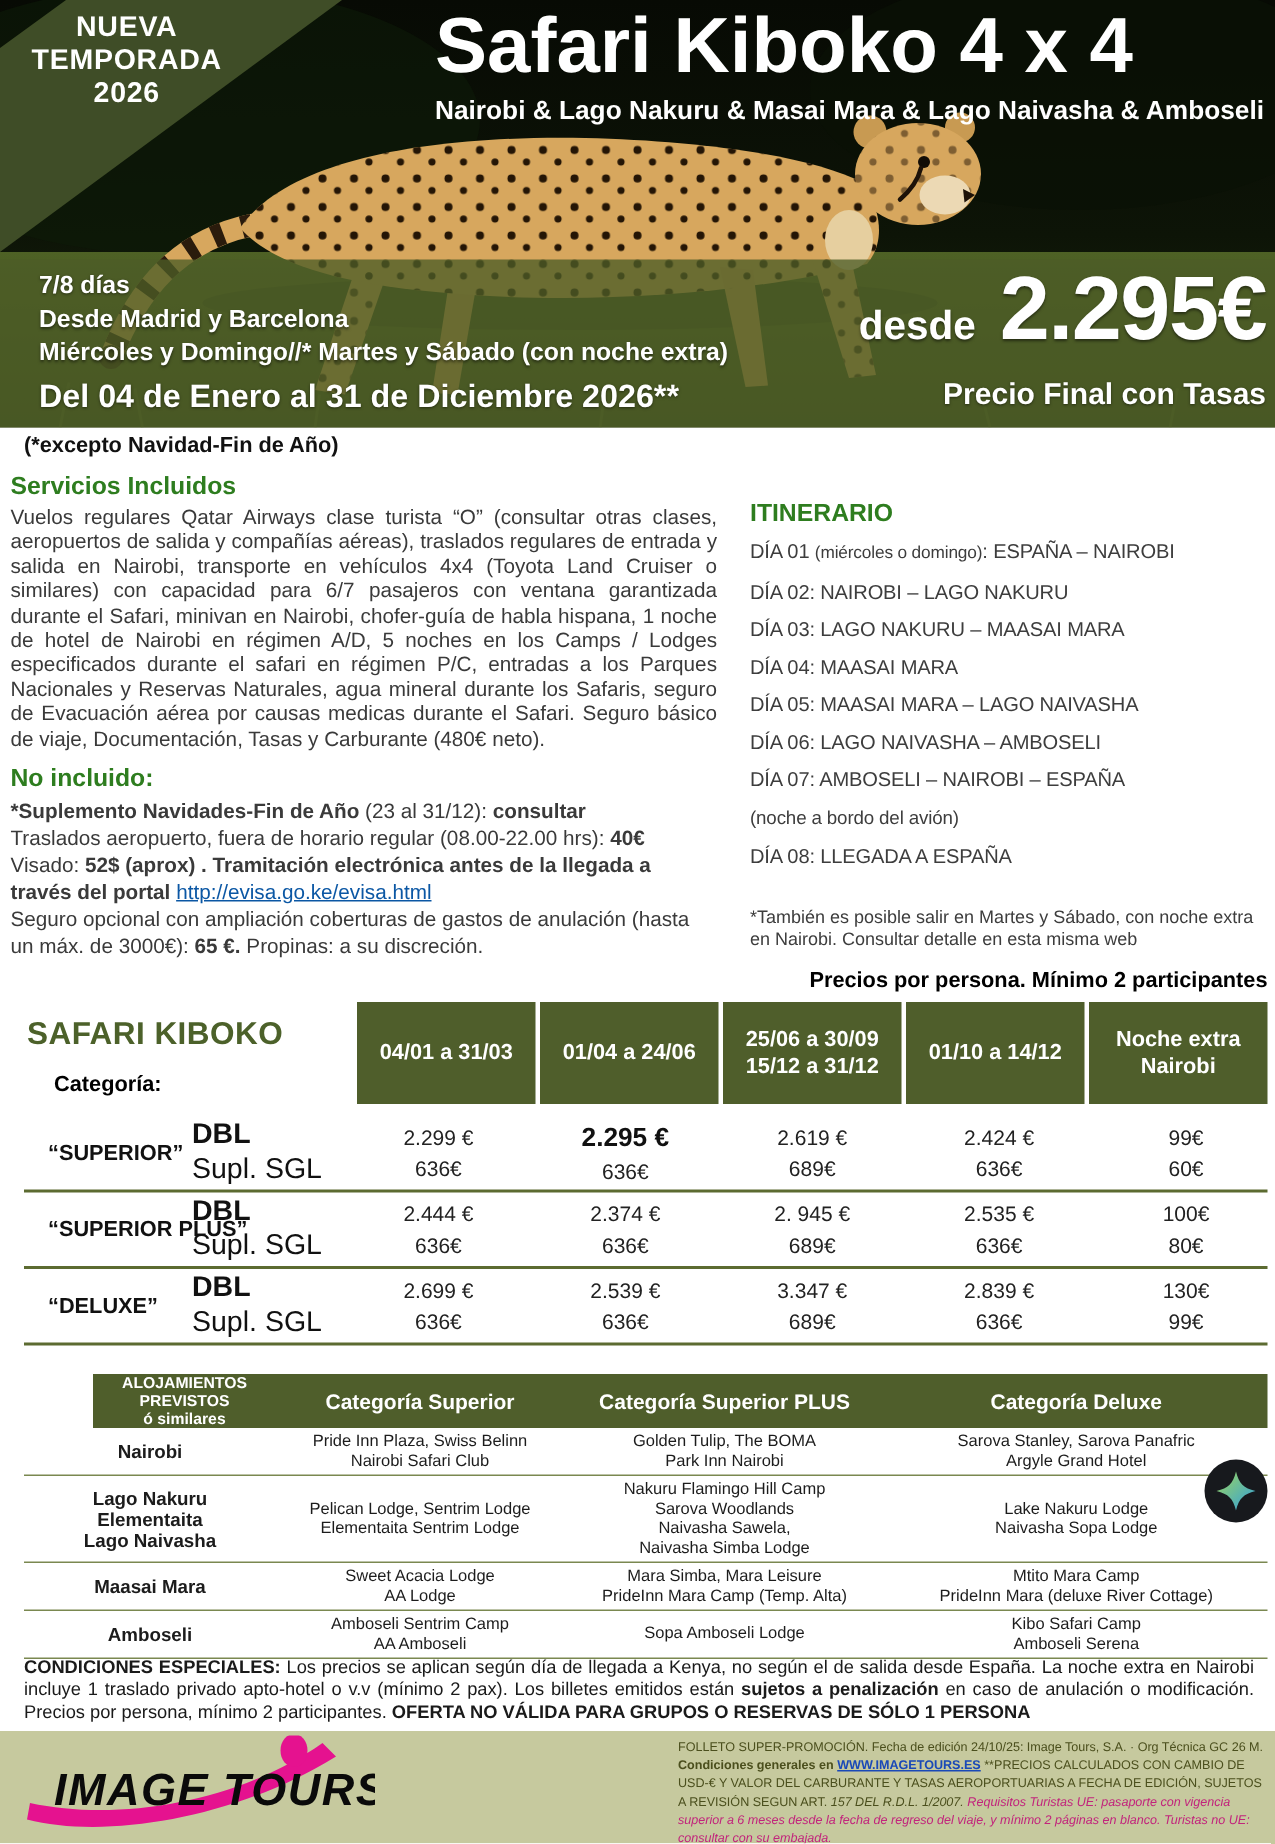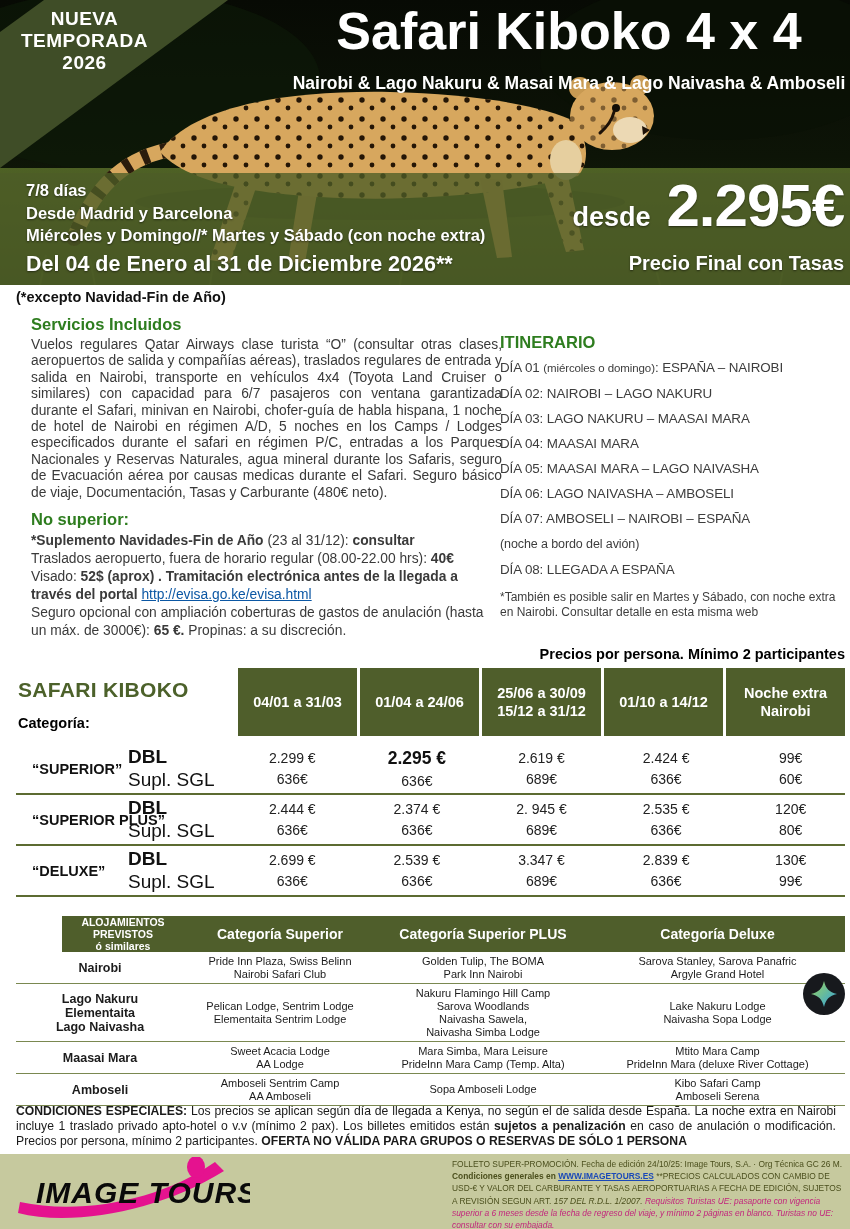--- a/index.html
+++ b/index.html
@@ -8,51 +8,51 @@
   .b{font-weight:700}.i{font-style:italic}.u{text-decoration:underline}
   a{color:var(--link,#0b57a4);}
 
   
   .hero{position:absolute;left:0;top:0;width:850px;height:285px;}
   .hero-art{position:absolute;left:0;top:0;width:850px;height:285px;display:block;}
   .season-banner{position:absolute;left:0;top:0;width:230px;height:168px;}
   .banner-shape{position:absolute;left:0;top:0;width:230px;height:168px;display:block;}
   .banner-text{position:absolute;left:2px;top:8px;width:165px;text-align:center;color:#fff;
                font-weight:700;font-size:19px;line-height:22px;letter-spacing:.5px;}
-  .hero-titles{position:absolute;left:290px;right:2px;top:3px;text-align:center;color:#fff;}
+  .hero-titles{position:absolute;left:290px;right:2px;top:3px;text-align:left;color:#fff;}
   .hero-titles h1{margin:0;font-size:52px;line-height:56px;font-weight:700;}
-  .hero-subtitle{font-size:17.5px;font-weight:700;margin-top:14px;}
+  .hero-subtitle{font-size:17.5px;font-weight:700;margin-top:4px;}
   .offer-band{position:absolute;left:0;top:173px;width:850px;height:112px;
               background:var(--band_overlay,rgba(77,92,38,0.78));color:#fff;}
   .offer-left{position:absolute;left:26px;top:6px;text-shadow:0 1px 2px rgba(0,0,0,.5);}
   .ol1{font-size:16.5px;font-weight:700;line-height:22.5px;}
   .ol2{font-size:21.5px;font-weight:700;line-height:26px;margin-top:4px;}
   .offer-right{position:absolute;right:6px;top:2px;text-align:right;text-shadow:0 1px 2px rgba(0,0,0,.5);}
   .desde{font-size:27px;font-weight:700;margin-right:16px;}
   .big-price{font-size:60px;font-weight:700;letter-spacing:-1px;line-height:62px;}
   .price-note{font-size:20px;font-weight:700;margin-top:15px;}
 
   .except-note{position:absolute;left:16px;top:289px;font-size:14.5px;font-weight:700;color:#111;}
 
   
   .green-title{color:var(--green,#2e7d1f);font-size:16.5px;font-weight:700;margin:0 0 3px 0;}
-  .col-left{position:absolute;left:31px;top:315px;width:471px;color:#3a3a3a;}
+  .col-left{position:absolute;left:7px;top:315px;width:471px;color:#3a3a3a;}
   .col-left .just{margin:2px 0 9px 0;text-align:justify;font-size:13.8px;line-height:16.4px;}
   .ni-line{font-size:13.8px;line-height:18px;}
   .col-right{position:absolute;left:500px;top:333px;width:348px;color:#3d3d3d;}
   .day-line{font-size:13.4px;line-height:25px;letter-spacing:-.1px;}
-  .itin-foot{font-size:12px;line-height:15px;margin-top:8px;}
+  .itin-foot{font-size:12px;line-height:15px;margin-top:21px;}
 
   
   .prices-note{position:absolute;right:5px;top:646px;font-size:14.5px;font-weight:700;color:#000;}
   .price-table{position:absolute;left:16px;top:668px;width:829px;}
   .pt-header{display:flex;height:68px;}
   .pt-corner{width:222px;position:relative;}
   .pt-title{position:absolute;left:2px;top:10px;color:#4c612a;font-size:21px;font-weight:700;letter-spacing:.3px;}
-  .pt-cat{position:absolute;left:2px;top:47px;font-size:14.5px;font-weight:700;color:#000;}
+  .pt-cat{position:absolute;left:20px;top:47px;font-size:14.5px;font-weight:700;color:#000;}
   .pt-heads{flex:1;display:flex;gap:3px;}
   .pt-head{flex:1;background:var(--olive,#4f5e2b);color:#fff;font-weight:700;font-size:14.5px;
            display:flex;align-items:center;justify-content:center;text-align:center;
            white-space:pre-line;line-height:18px;}
   #pt-body{margin-top:8px;}
   .pt-group{display:flex;height:49px;border-bottom:2px solid var(--divider,#5c6b31);}
   .pt-glabel{width:222px;position:relative;}
   .pt-cat-name{position:absolute;left:16px;top:50%;transform:translateY(-50%);
                font-size:14.5px;font-weight:700;color:#111;white-space:nowrap;}
   .pt-sub{position:absolute;left:112px;top:0;bottom:0;display:flex;flex-direction:column;justify-content:space-evenly;}
@@ -174,21 +174,21 @@
         <div class="price-note">Precio Final con Tasas</div>
       </div>
     </div>
   </header>
 
   <div class="except-note">(*excepto Navidad-Fin de Año)</div>
 
   <section class="col-left">
     <h3 class="green-title">Servicios Incluidos</h3>
     <p class="just">Vuelos regulares Qatar Airways clase turista “O” (consultar otras clases, aeropuertos de salida y compañías aéreas), traslados regulares de entrada y salida en Nairobi, transporte en vehículos 4x4 (Toyota Land Cruiser o similares) con capacidad para 6/7 pasajeros con ventana garantizada durante el Safari, minivan en Nairobi, chofer-guía de habla hispana, 1 noche de hotel de Nairobi en régimen A/D, 5 noches en los Camps / Lodges especificados durante el safari en régimen P/C, entradas a los Parques Nacionales y Reservas Naturales, agua mineral durante los Safaris, seguro de Evacuación aérea por causas medicas durante el Safari. Seguro básico de viaje, Documentación, Tasas y Carburante (480€ neto).</p>
-    <h3 class="green-title">No superior:</h3>
+    <h3 class="green-title">No incluido:</h3>
     <div>
         <div class="ni-line"><span class="b">*Suplemento Navidades-Fin de Año </span><span>(23 al 31/12): </span><span class="b">consultar</span></div>
         <div class="ni-line"><span>Traslados aeropuerto, fuera de horario regular (08.00-22.00 hrs): </span><span class="b">40€</span></div>
         <div class="ni-line"><span>Visado: </span><span class="b">52$ (aprox) .  </span><span class="b">Tramitación electrónica antes de la llegada a través del portal </span><a class="u" href="#">http://evisa.go.ke/evisa.html</a></div>
         <div class="ni-line"><span>Seguro opcional con ampliación coberturas de gastos de anulación (hasta un máx. de 3000€): </span><span class="b">65 €.</span><span>  Propinas: a su discreción.</span></div>
       </div>
   </section>
 
   <aside class="col-right">
     <h3 class="green-title">ITINERARIO</h3>
@@ -274,21 +274,21 @@
             </div>
             <div class="pt-col">
               <div class="pt-val">2. 945 €</div>
               <div class="pt-val">689€</div>
             </div>
             <div class="pt-col">
               <div class="pt-val">2.535 €</div>
               <div class="pt-val">636€</div>
             </div>
             <div class="pt-col">
-              <div class="pt-val">120€</div>
+              <div class="pt-val">100€</div>
               <div class="pt-val">80€</div>
             </div>
           </div>
         </div>
         <div class="pt-group">
           <div class="pt-glabel">
             <div class="pt-cat-name">“DELUXE”</div>
             <div class="pt-sub">
               <div class="dbl">DBL</div>
               <div>Supl. SGL</div>

